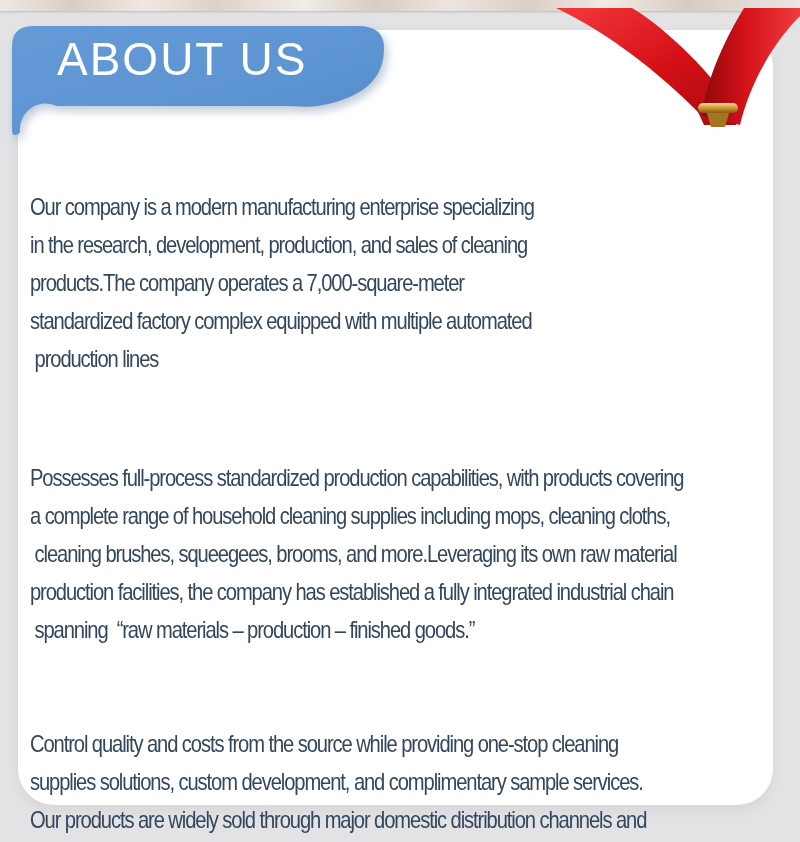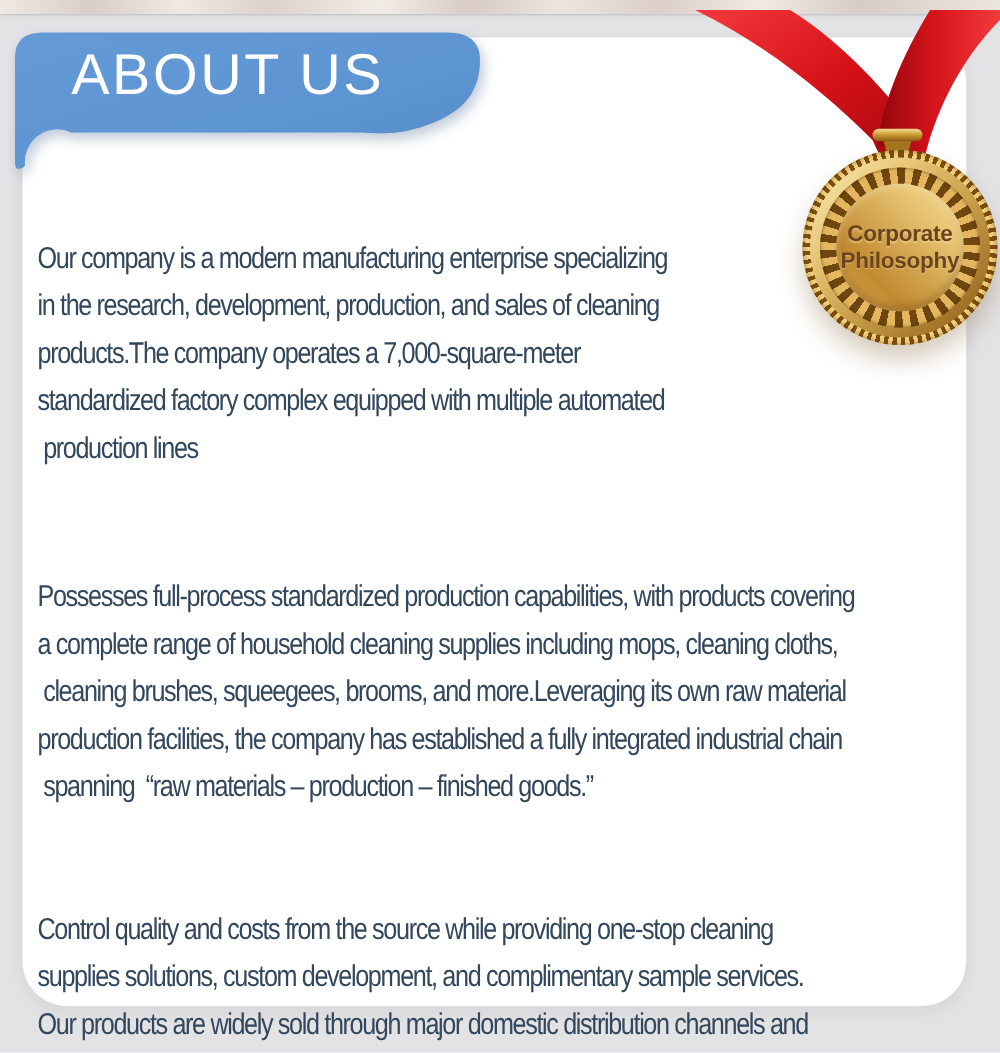--- a/index.html
+++ b/index.html
@@ -149,22 +149,14 @@
         <stop offset="0.5" stop-color="#c9982f"></stop>
         <stop offset="1" stop-color="#8a5a16"></stop>
       </linearGradient>
     </defs>
     <path d="M 16 8 C 70 34 118 72 158 112 L 164 125 L 196 125 L 198 112 C 162 62 122 26 92 8 Z" fill="url(#rib-l)"></path>
     <path d="M 204 8 C 182 44 166 82 162 116 L 200 125 C 210 84 232 44 260 16 L 260 8 Z" fill="url(#rib-r)"></path>
     <path d="M 166 110 L 190 110 L 185 127 L 171 127 Z" fill="#a3761f"></path>
     <rect x="158" y="103" width="40" height="10" rx="5" fill="url(#gold-bar)"></rect>
   </svg>
 
-  <div class="medal">
-    <div class="medal-ring"></div>
-    <div class="medal-rope"></div>
-    <div class="medal-face">
-      <div class="medal-label">Corporate</div>
-      <div class="medal-label">Philosophy</div>
-    </div>
-  </div>
 
 </div>
 
 </body></html>

